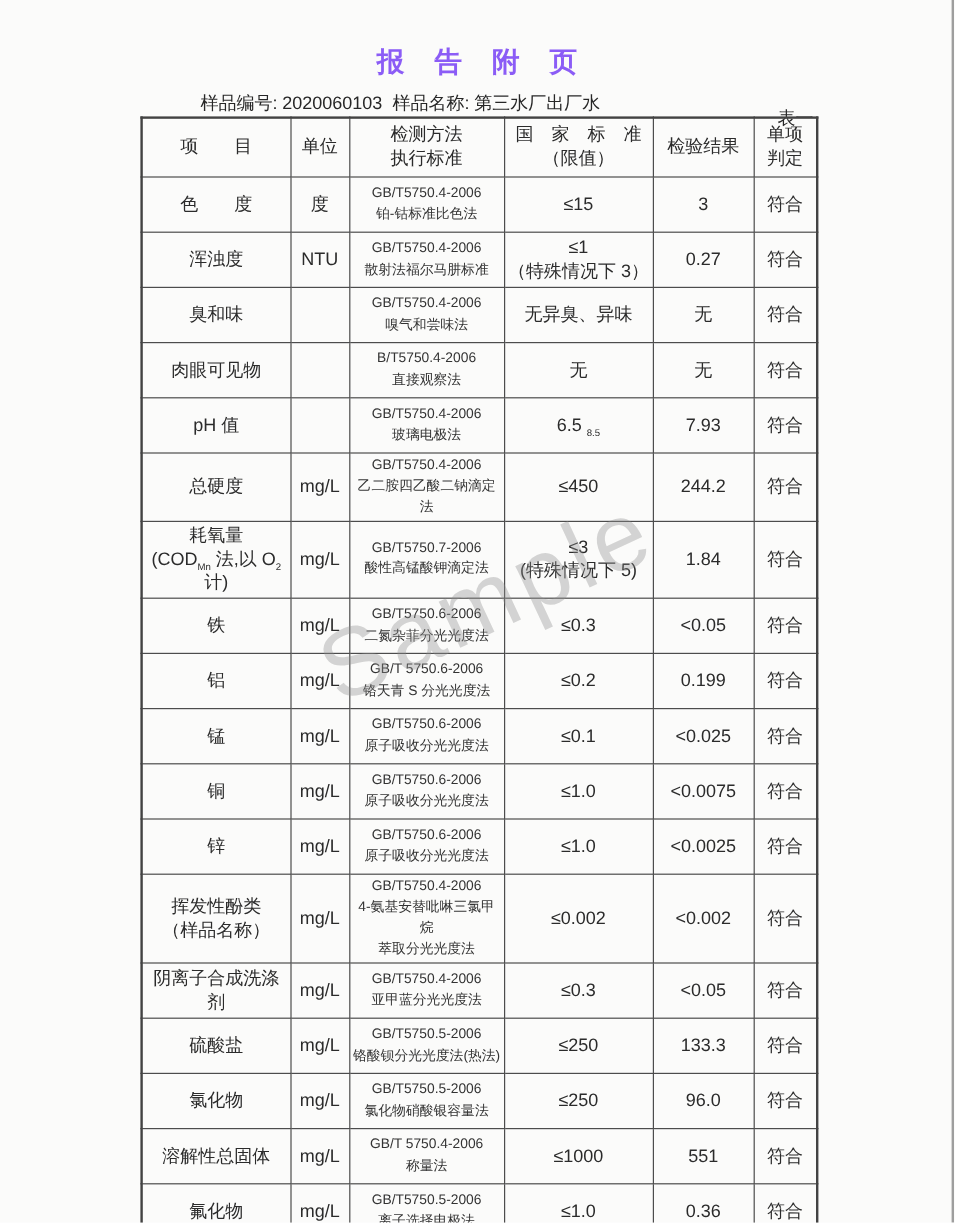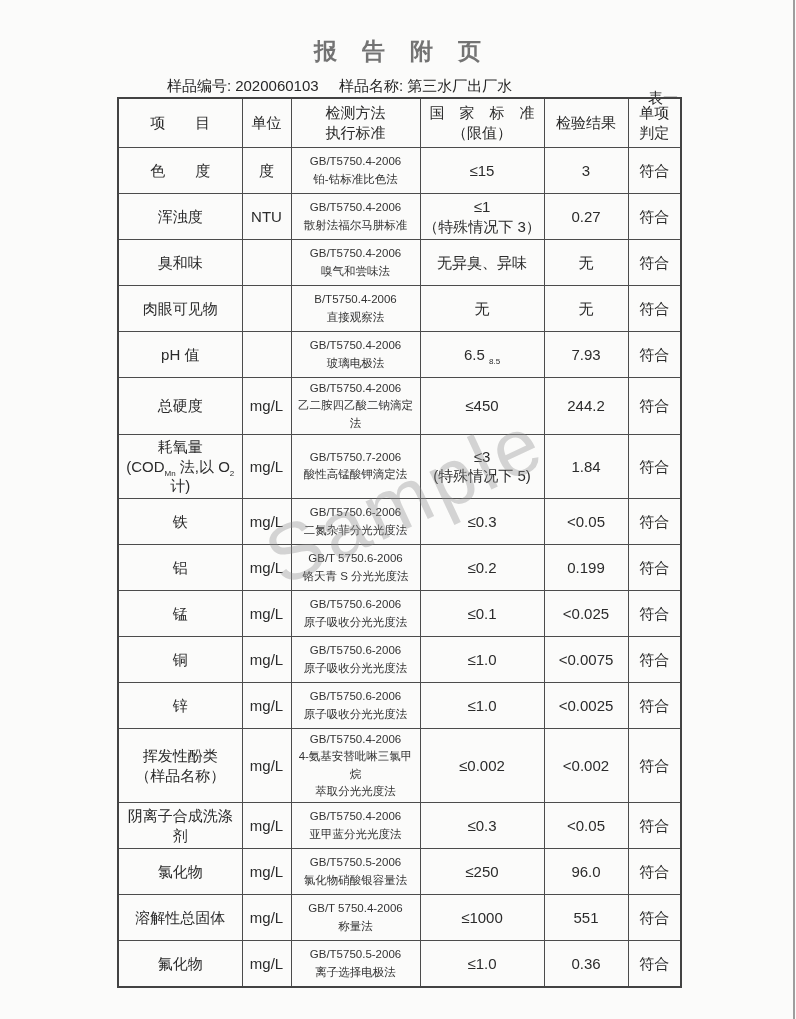--- a/index.html
+++ b/index.html
@@ -11,29 +11,29 @@
     color:#2e2e2e;
     overflow:hidden;
   }
   .edge-line{
     position:absolute;top:0;right:1px;width:2px;height:100%;
     background:#7f7f7f;opacity:.75;
   }
   .title{
     position:absolute;top:36px;left:0;width:100%;
     margin:0;text-align:center;
-    font-size:23px;font-weight:bold;color:#737373;
+    font-size:23px;font-weight:bold;color:#8b5cf6;
     letter-spacing:1px;
   }
   .meta{
     position:absolute;top:77px;left:117px;width:565px;height:20px;
     font-size:15px;color:#272727;
   }
   .meta-number{position:absolute;left:2px;top:0;margin-left:48px;}
-  .meta-name{position:absolute;left:222px;top:0;}
+  .meta-name{position:absolute;left:210px;top:0;}
   .meta-tag{position:absolute;right:4px;top:12px;}
   .meta .lbl{margin-right:4px;}
 
   table.report-table{
     position:absolute;top:97px;left:117px;
     border-collapse:collapse;table-layout:fixed;
     background:transparent;
   }
   .report-table th,.report-table td{
     border:1px solid #4c4c4c;
@@ -409,20 +409,41 @@
           </td>
           <td class="cell-result">
             <div>&lt;0.05</div>
           </td>
           <td class="cell-judgment">
             <div>符合</div>
           </td>
         </tr>
         <tr>
           <td class="cell-item">
+            <div>硫酸盐</div>
+          </td>
+          <td class="cell-unit">
+            <div>mg/L</div>
+          </td>
+          <td class="cell-method">
+            <div>GB/T5750.5-2006</div>
+            <div>铬酸钡分光光度法(热法)</div>
+          </td>
+          <td class="cell-limit">
+            <div>≤250</div>
+          </td>
+          <td class="cell-result">
+            <div>133.3</div>
+          </td>
+          <td class="cell-judgment">
+            <div>符合</div>
+          </td>
+        </tr>
+        <tr>
+          <td class="cell-item">
             <div>氯化物</div>
           </td>
           <td class="cell-unit">
             <div>mg/L</div>
           </td>
           <td class="cell-method">
             <div>GB/T5750.5-2006</div>
             <div>氯化物硝酸银容量法</div>
           </td>
           <td class="cell-limit">

